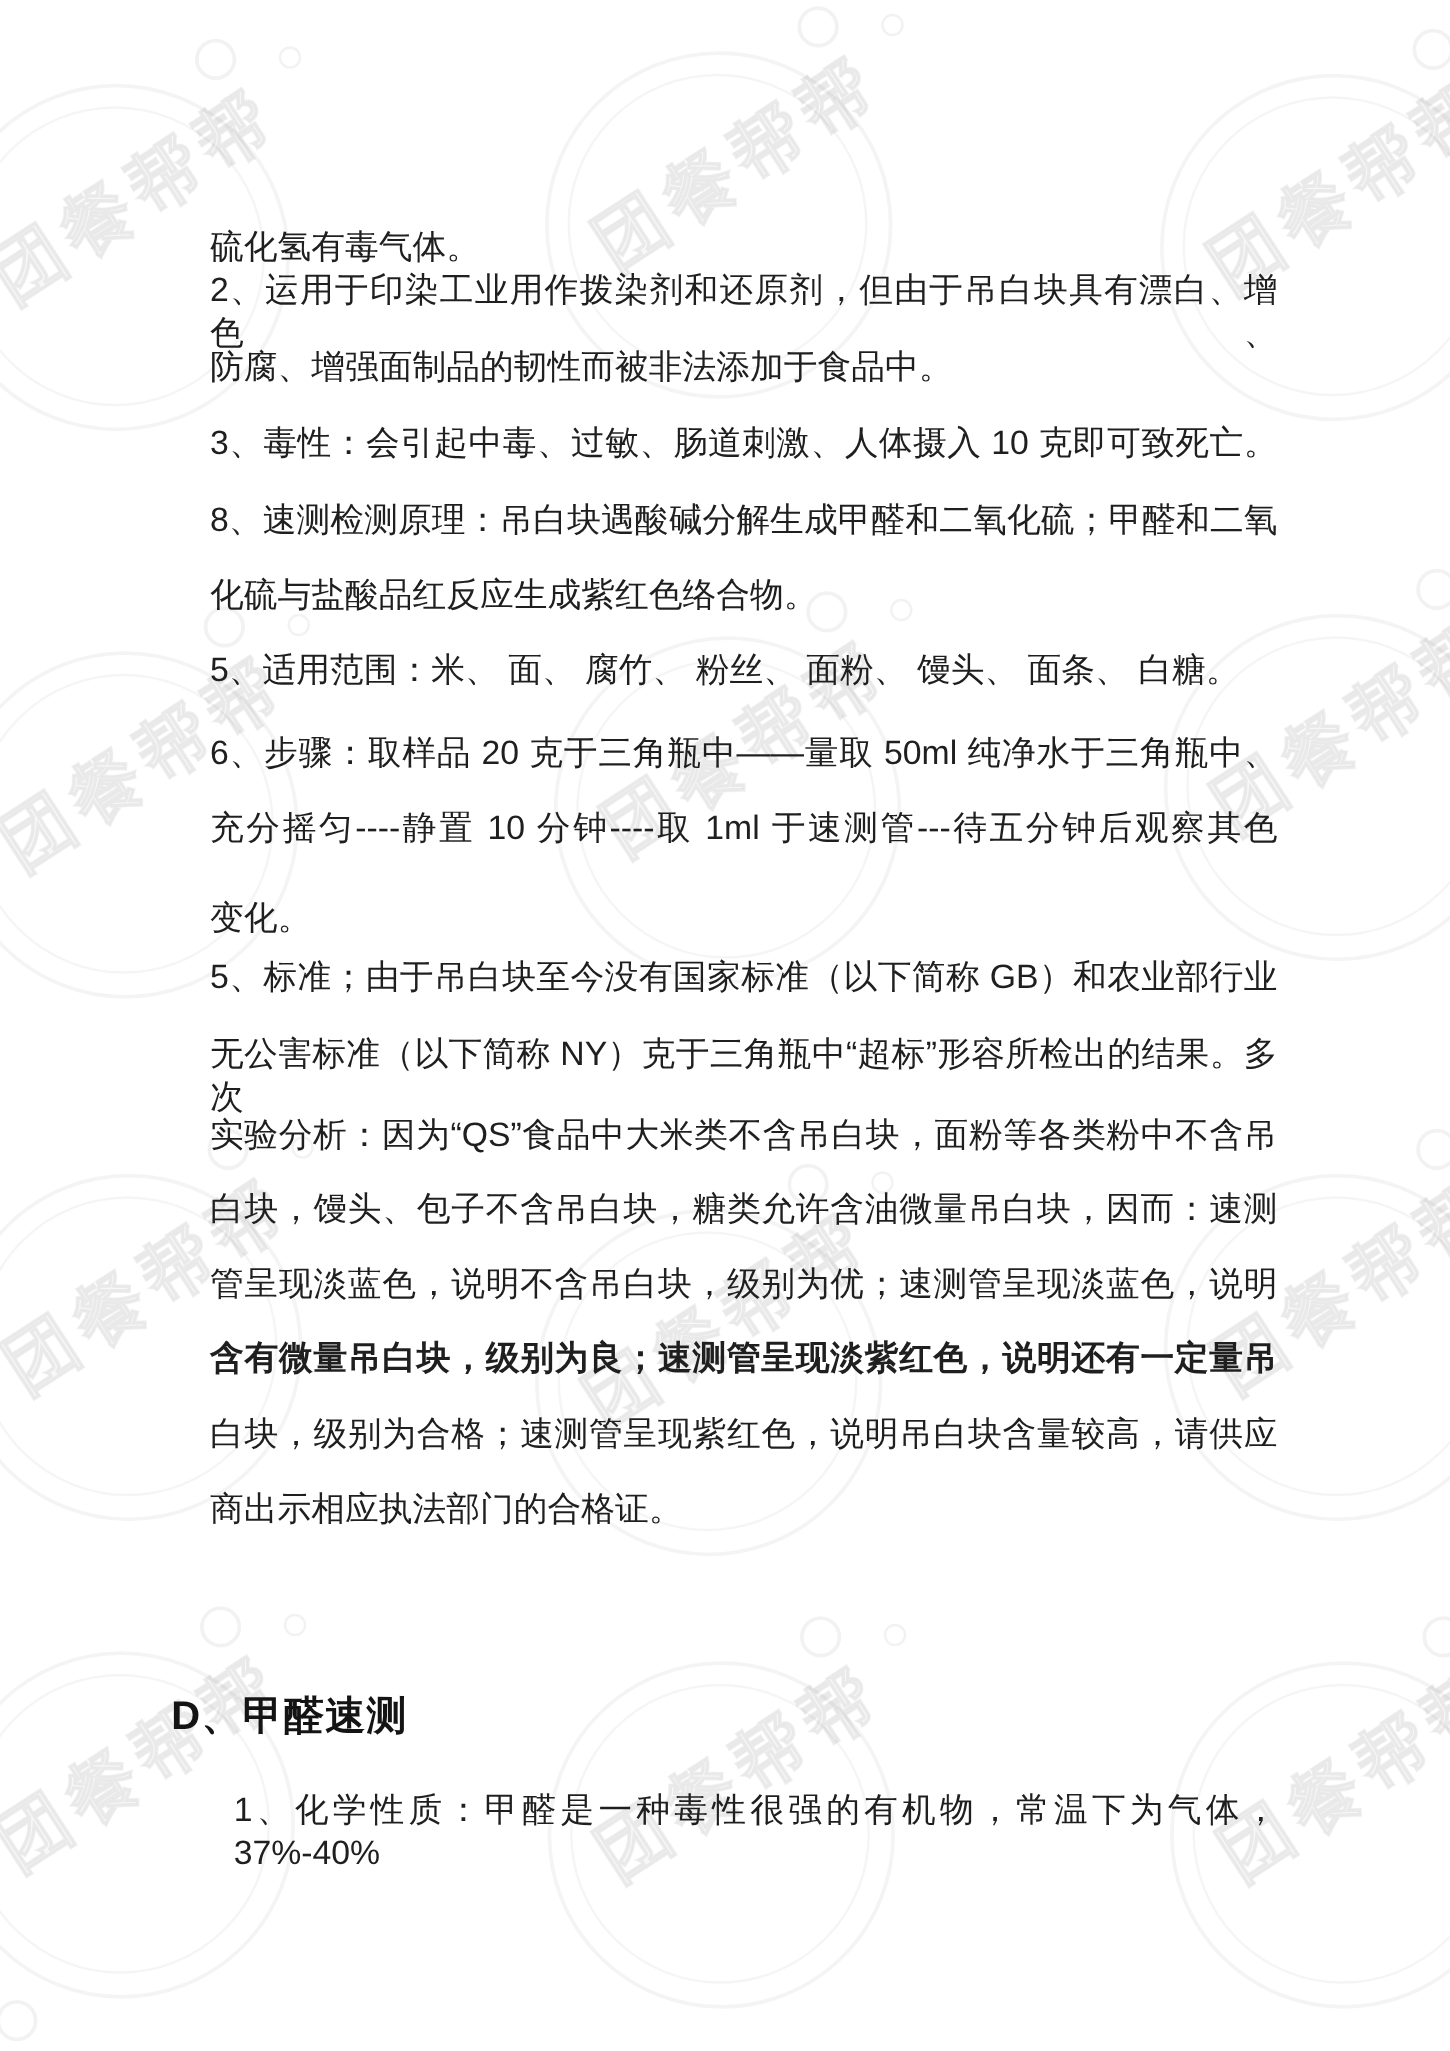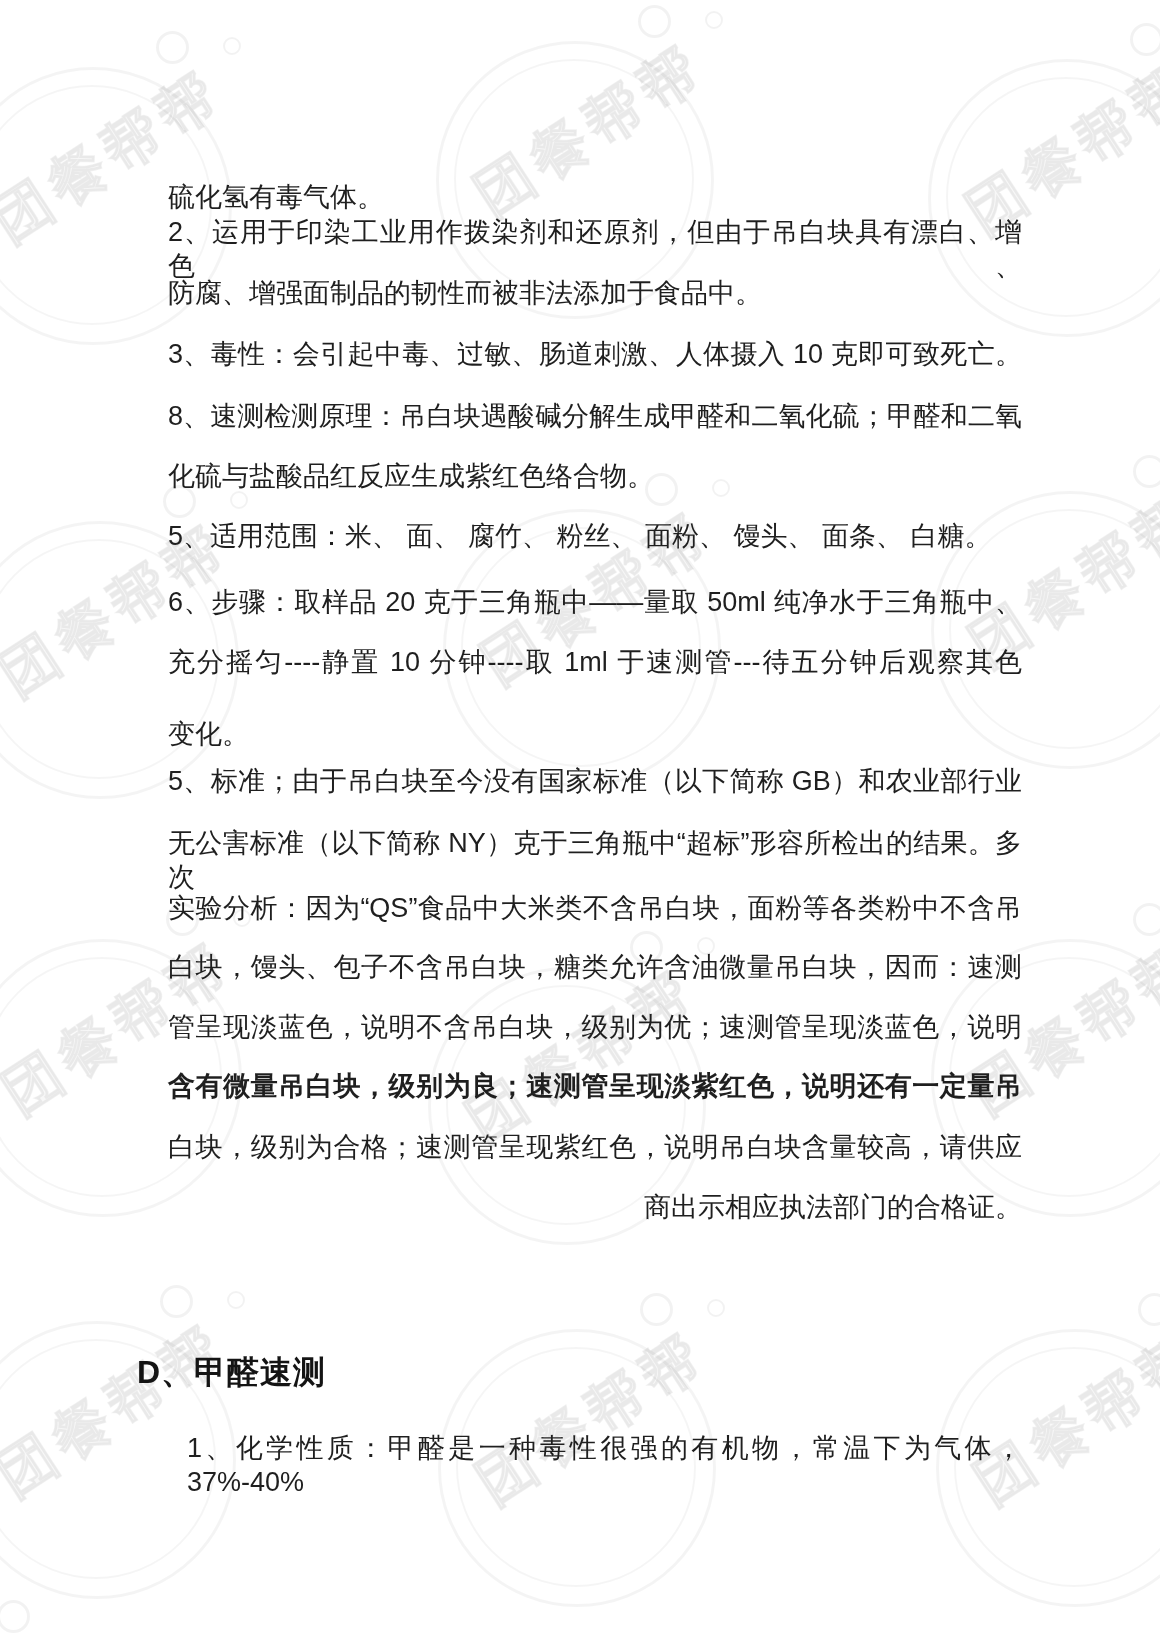--- a/index.html
+++ b/index.html
@@ -136,17 +136,17 @@
       <div class="line fill" style="top: 585px;">6、步骤：取样品 20 克于三角瓶中——量取 50ml 纯净水于三角瓶中、</div>
       <div class="line fill" style="top: 645px;">充分摇匀----静置 10 分钟----取 1ml 于速测管---待五分钟后观察其色</div>
       <div class="line" style="top: 703px; margin-top: 14px;">变化。</div>
       <div class="line fill" style="top: 764px;">5、标准；由于吊白块至今没有国家标准（以下简称 GB）和农业部行业</div>
       <div class="line fill" style="top: 826px;">无公害标准（以下简称 NY）克于三角瓶中“超标”形容所检出的结果。多次</div>
       <div class="line fill" style="top: 891px;">实验分析：因为“QS”食品中大米类不含吊白块，面粉等各类粉中不含吊</div>
       <div class="line fill" style="top: 950px;">白块，馒头、包子不含吊白块，糖类允许含油微量吊白块，因而：速测</div>
       <div class="line fill" style="top: 1010px;">管呈现淡蓝色，说明不含吊白块，级别为优；速测管呈现淡蓝色，说明</div>
       <div class="line fill" style="top: 1069px; font-weight: bold;">含有微量吊白块，级别为良；速测管呈现淡紫红色，说明还有一定量吊</div>
       <div class="line fill" style="top: 1130px;">白块，级别为合格；速测管呈现紫红色，说明吊白块含量较高，请供应</div>
-      <div class="line" style="top: 1190px; text-align: right;">商出示相应执法部门的合格证。</div>
+      <div class="line" style="top: 1190px;">商出示相应执法部门的合格证。</div>
     </div>
   <div class="heading">D、甲醛速测</div>
   <div class="line fill sub">1、化学性质：甲醛是一种毒性很强的有机物，常温下为气体，37%-40%</div>
 </div>
 
 </body></html>

